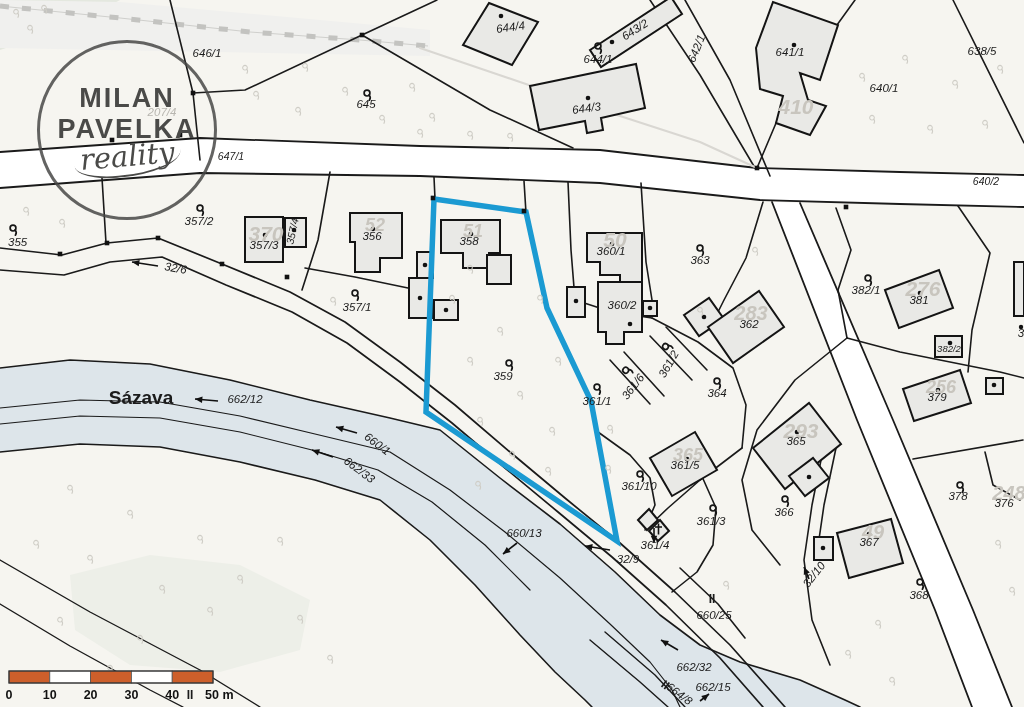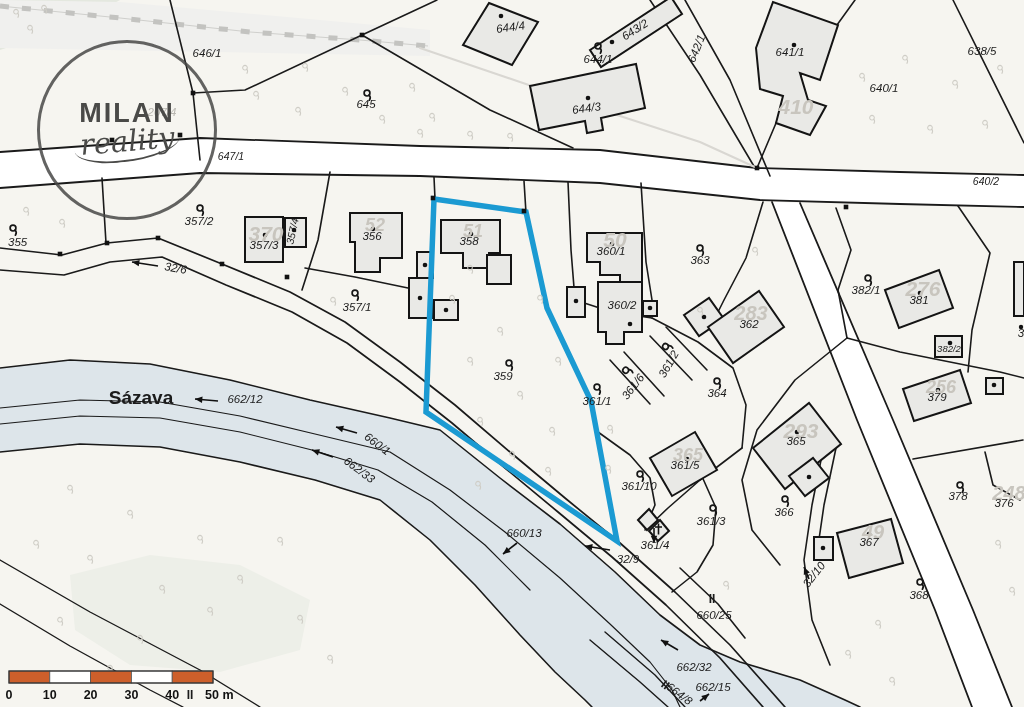--- a/index.html
+++ b/index.html
@@ -556,15 +556,16 @@
       <rect x="9" y="671" width="204" height="12" fill="none" stroke="#333" stroke-width="1.2"></rect>
       <text x="9" y="699" text-anchor="middle" font-size="12.5" font-weight="600" fill="#111" font-family="&quot;Liberation Sans&quot;,sans-serif">0</text>
       <text x="49.8" y="699" text-anchor="middle" font-size="12.5" font-weight="600" fill="#111" font-family="&quot;Liberation Sans&quot;,sans-serif">10</text>
       <text x="90.6" y="699" text-anchor="middle" font-size="12.5" font-weight="600" fill="#111" font-family="&quot;Liberation Sans&quot;,sans-serif">20</text>
       <text x="131.39999999999998" y="699" text-anchor="middle" font-size="12.5" font-weight="600" fill="#111" font-family="&quot;Liberation Sans&quot;,sans-serif">30</text>
       <text x="172.2" y="699" text-anchor="middle" font-size="12.5" font-weight="600" fill="#111" font-family="&quot;Liberation Sans&quot;,sans-serif">40</text>
       <text x="205" y="699" text-anchor="start" font-size="12.5" font-weight="600" fill="#111" font-family="&quot;Liberation Sans&quot;,sans-serif">50 m</text>
     </svg>
   <div class="logo">
     <div class="logo-line">MILAN</div>
+    <div class="logo-line">PAVELKA</div>
     <div class="logo-script">reality</div>
   </div>
 </div>
 
 </body></html>

